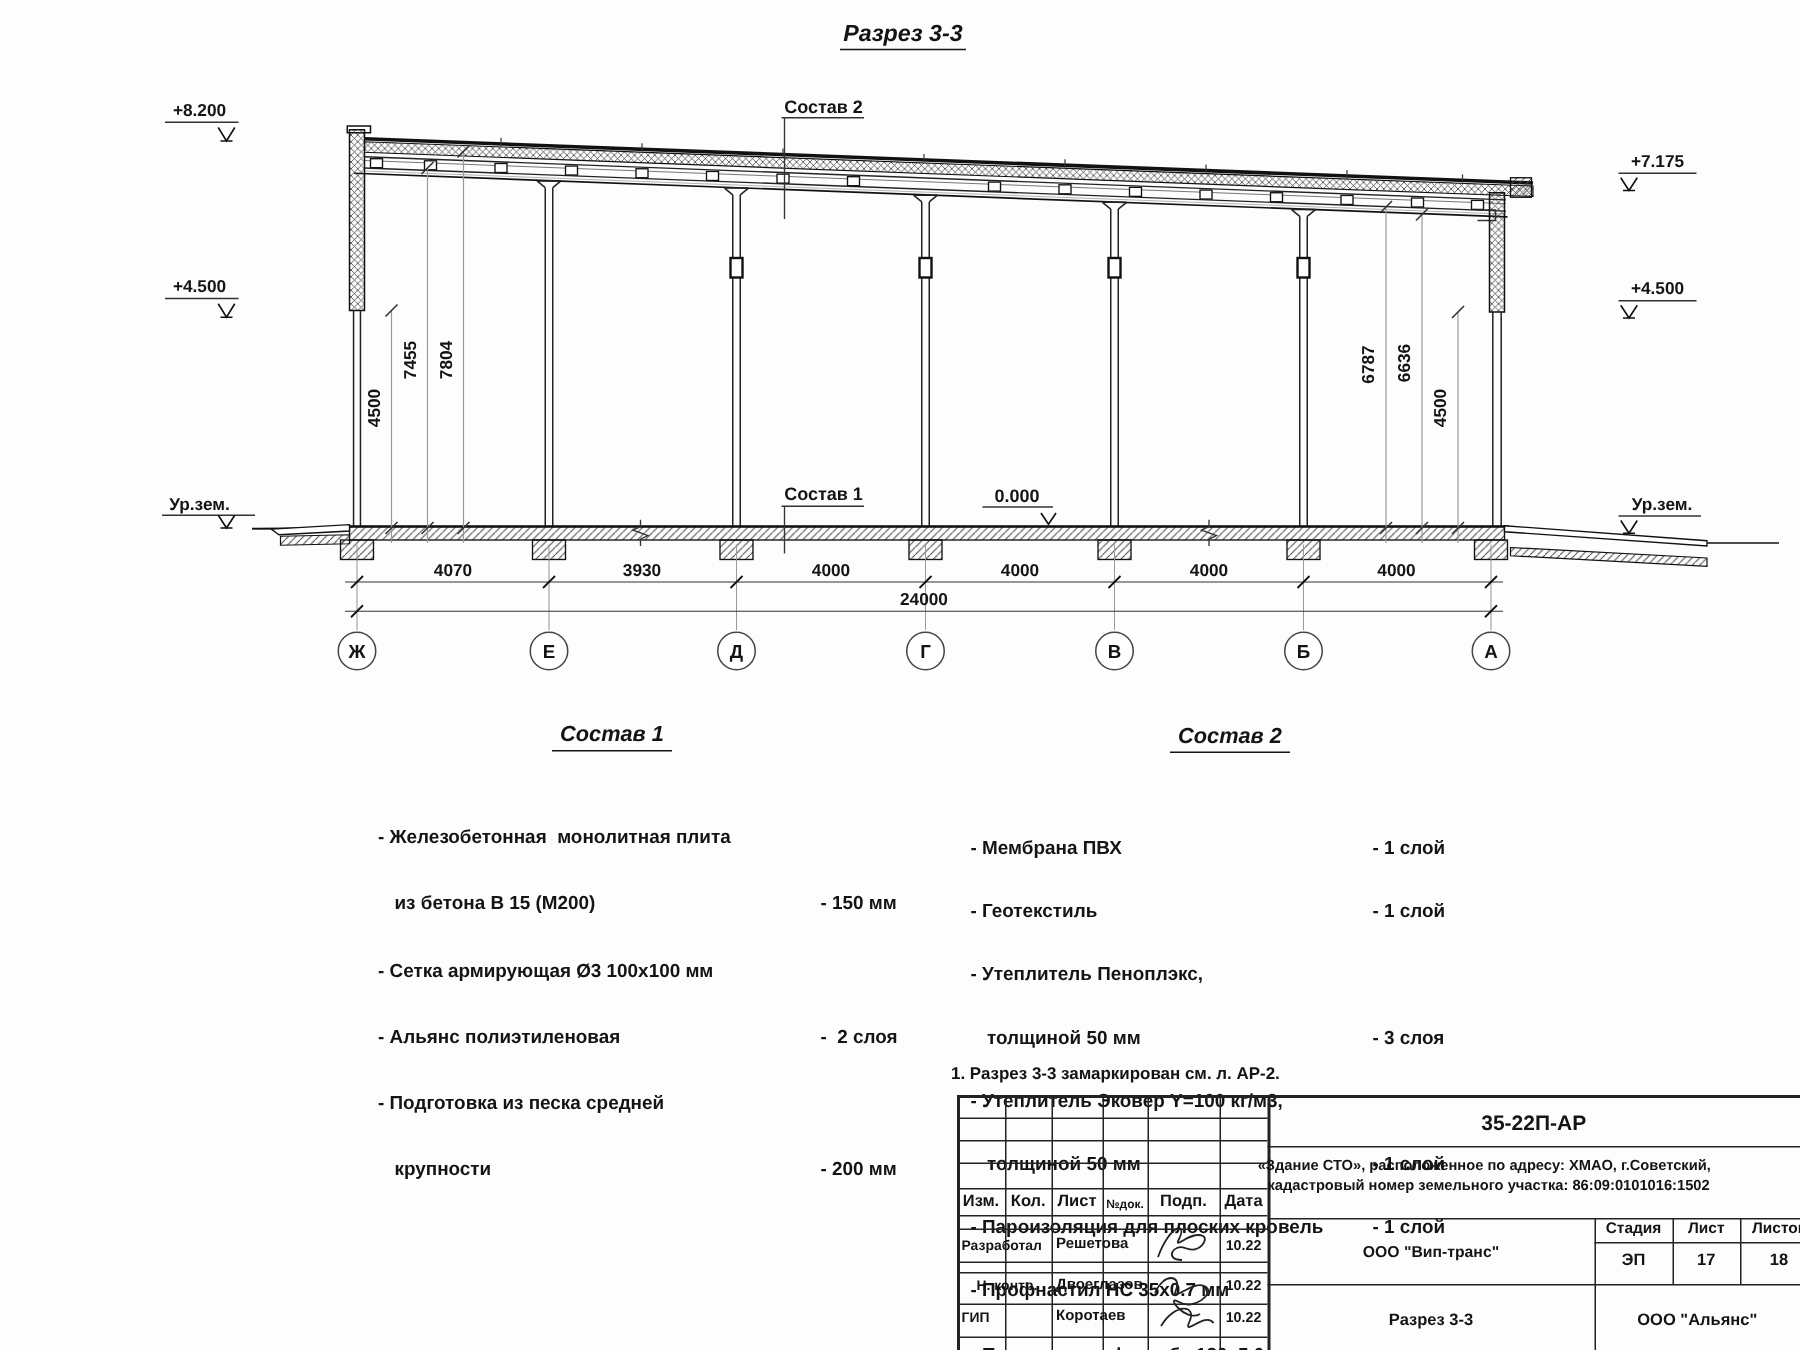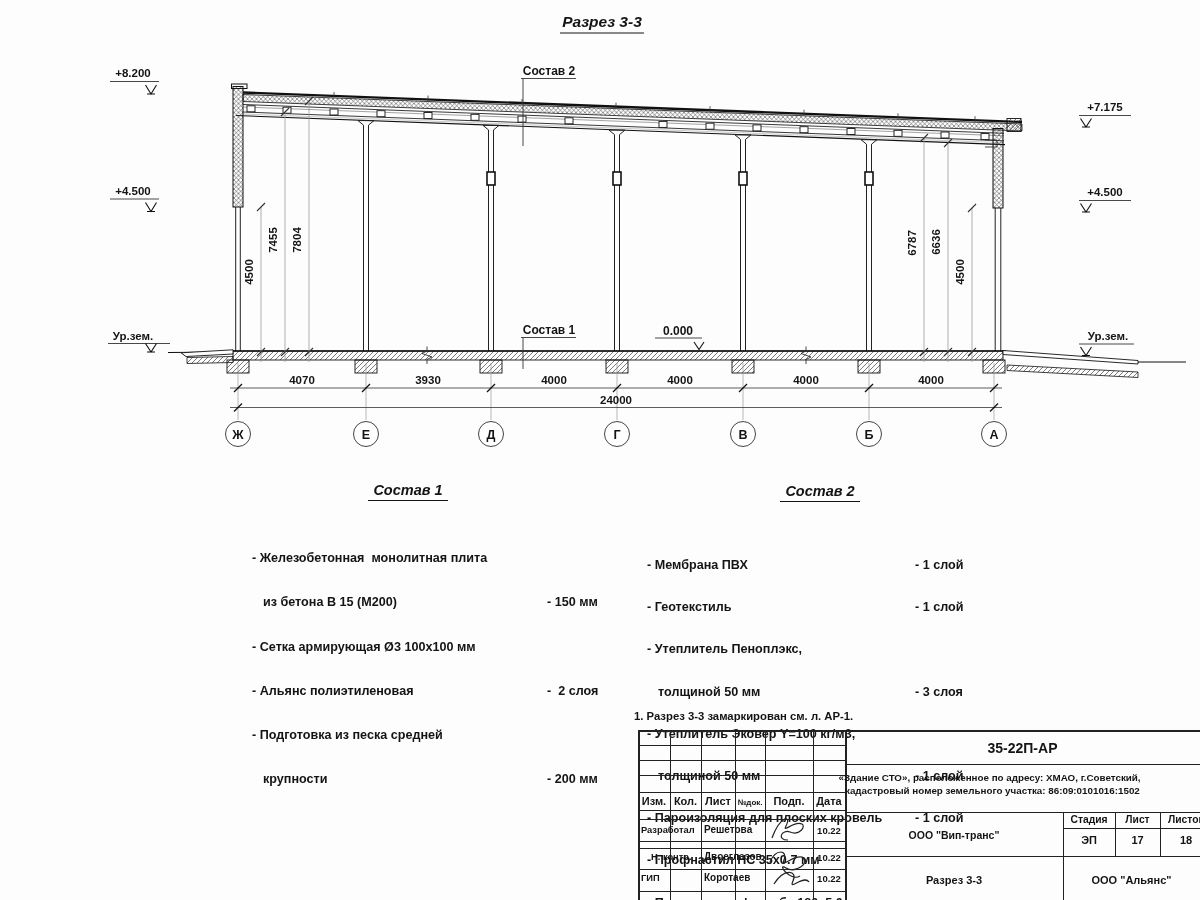--- a/index.html
+++ b/index.html
@@ -312,21 +312,21 @@
   <div class="srow"><span class="t ind">толщиной 50 мм</span><span class="v">- 3 слоя</span></div>
   <div class="srow"><span class="t">- Утеплитель Эковер Y=100 кг/м3,</span><span class="v"></span></div>
   <div class="srow"><span class="t ind">толщиной 50 мм</span><span class="v">- 1 слой</span></div>
   <div class="srow"><span class="t">- Пароизоляция для плоских кровель</span><span class="v">- 1 слой</span></div>
   <div class="srow"><span class="t">- Профнастил НС 35х0.7 мм</span><span class="v"></span></div>
   <div class="srow"><span class="t">- Прогоны, проф. труба 180х5.0 мм,</span><span class="v"></span></div>
   
   
 </div>
 
-<div class="stamp-txt" style="left:634px;top:710px;font-size:11.3px">1. Разрез 3-3 замаркирован см. л. АР-1.</div>
+<div class="stamp-txt" style="left:634px;top:710px;font-size:11.3px">1. Разрез 3-3 замаркирован см. л. АР-2.</div>
 
 <div>
 
   <div class="hl thick" style="left:638px;top:730px;width:562px"></div>
   <div class="hl" style="left:638px;top:745px;width:207px"></div>
   <div class="hl" style="left:638px;top:760px;width:207px"></div>
   <div class="hl" style="left:638px;top:775px;width:207px"></div>
   <div class="hl" style="left:638px;top:792px;width:207px"></div>
   <div class="hl" style="left:638px;top:810px;width:207px"></div>
   <div class="hl" style="left:638px;top:819px;width:207px"></div>

